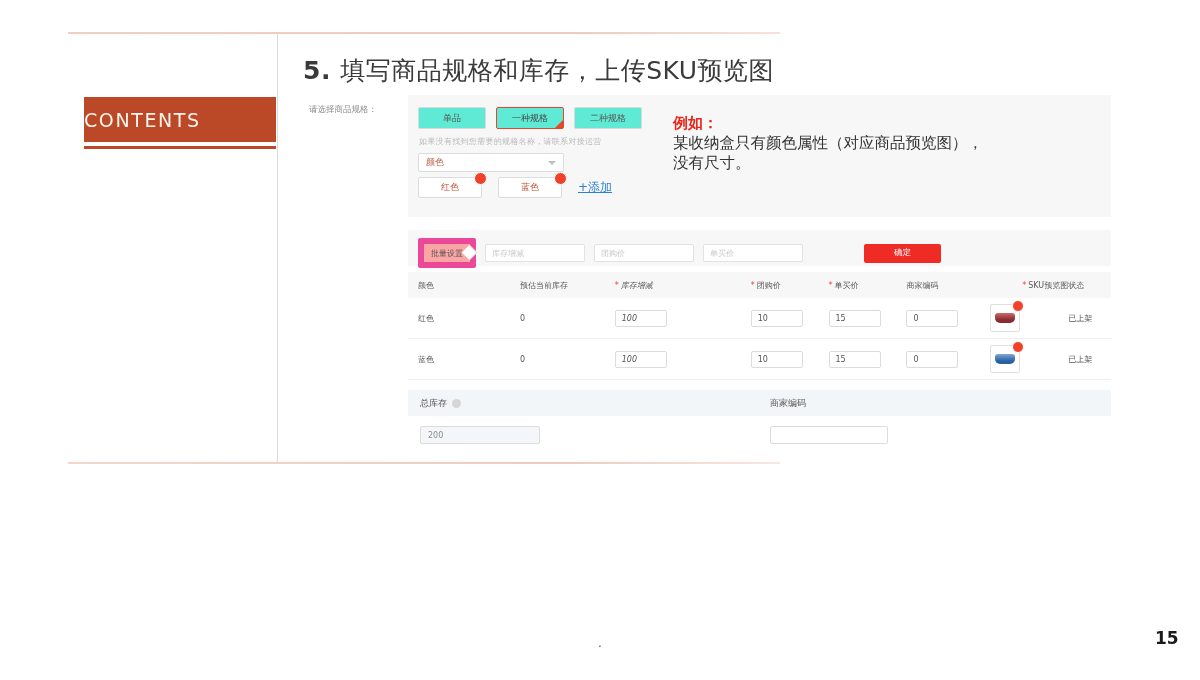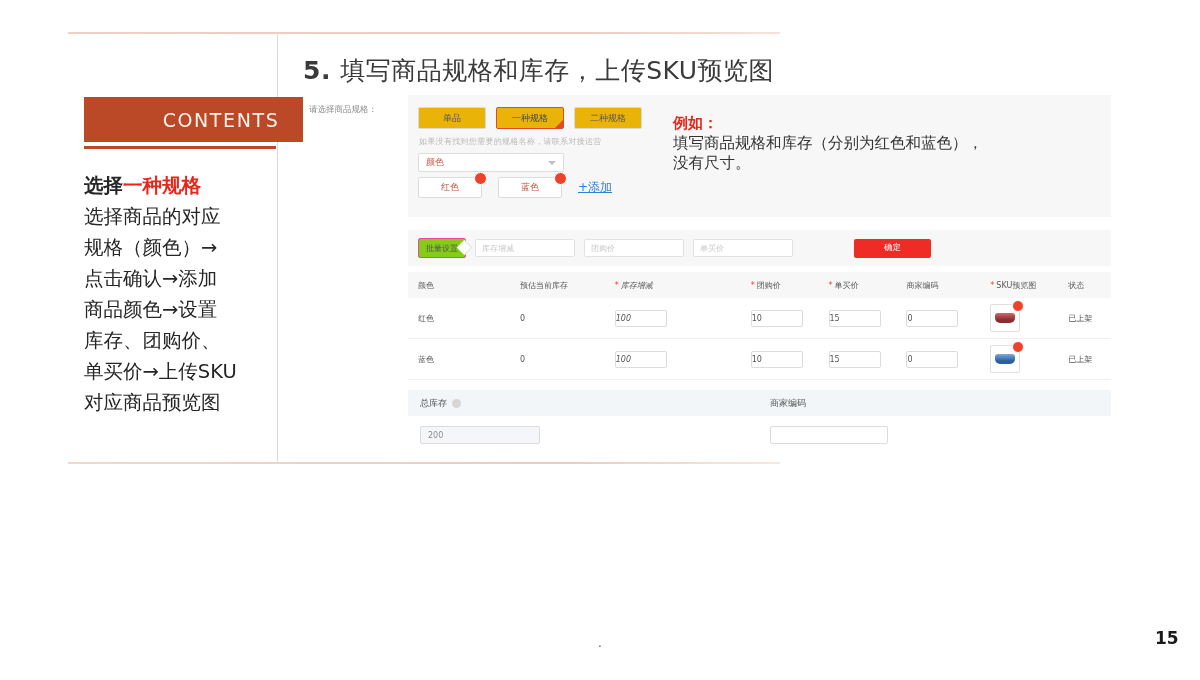--- a/index.html
+++ b/index.html
@@ -11,21 +11,21 @@
   
   #slide{position:absolute;left:0;top:0;width:1200px;height:680px;}
   .rule-top{position:absolute;left:68px;top:32px;width:712px;height:2px;
     background:linear-gradient(to right,#f0cfc4,#edcabe 70%,#f6e2da);}
   .rule-bottom{position:absolute;left:68px;top:462px;width:712px;height:2px;
     background:linear-gradient(to right,#f3d6cc,#eecbbf 70%,#f8e7e0);}
   .rule-vert{position:absolute;left:277px;top:34px;width:1px;height:428px;background:#dcdcdc;}
 
   
   .contents-box{position:absolute;left:84px;top:97px;width:192px;height:45px;
-    background:#bb4827;display:flex;align-items:center;justify-content:center;padding-left:41px;}
+    background:#bb4827;display:flex;align-items:center;justify-content:flex-start;}
   .contents-box span{color:#fdf4ec;font-size:19px;letter-spacing:1.6px;font-weight:500;}
   .contents-underline{position:absolute;left:84px;top:146px;width:192px;height:3px;background:#bb4827;}
 
   .toc{position:absolute;left:84px;top:170px;width:200px;}
   .toc-line{font-size:19.5px;line-height:31px;color:#262626;white-space:nowrap;}
   .toc-line .hl{color:#e8261b;font-weight:bold;}
   .toc-line.b{font-weight:bold;}
 
   
   .heading{position:absolute;left:303px;top:54px;font-size:25px;color:#3a3a3a;
@@ -34,21 +34,21 @@
 
   
   .shot{position:absolute;left:303px;top:95px;width:808px;height:360px;overflow:hidden;
     background:#ffffff;}
 
   .shot-label{position:absolute;left:6px;top:9px;font-size:8.5px;color:#8c8c8c;white-space:nowrap;}
 
   
   .spec-panel{position:absolute;left:105px;top:0px;width:800px;height:122px;background:#f7f7f7;}
   .spec-tabs{position:absolute;left:115px;top:12px;display:flex;gap:10px;}
-  .tabbtn{width:66px;height:20px;background:#eab308;border:1px solid #d9d9d9;border-radius:2px;
+  .tabbtn{width:66px;height:20px;background:#5eead4;border:1px solid #d9d9d9;border-radius:2px;
     font-size:9px;color:#555;display:flex;align-items:center;justify-content:center;position:relative;}
   .tabbtn.active{border:1px solid #e2492c;color:#444;}
   .tabbtn.active:after{content:"";position:absolute;right:0;bottom:0;
     border-left:8px solid transparent;border-bottom:8px solid #e2492c;}
   .spec-hint{position:absolute;left:116px;top:41px;font-size:8px;color:#b9b9b9;white-space:nowrap;
     letter-spacing:.3px;}
   .spec-select{position:absolute;left:115px;top:58px;width:146px;height:19px;background:#fff;
     border:1px solid #dcdcdc;border-radius:2px;font-size:9px;color:#bd5b46;
     display:flex;align-items:center;padding-left:7px;box-sizing:border-box;}
   .spec-select .caret{position:absolute;right:7px;top:7px;width:0;height:0;
@@ -61,21 +61,21 @@
   .addlink{font-size:12px;color:#2b7fd6;text-decoration:underline;white-space:nowrap;}
 
   
   .example{position:absolute;left:370px;top:18px;width:430px;line-height:20px;}
   .example .ttl{color:#e8261b;font-weight:bold;font-size:15px;}
   .example .body{color:#333;font-size:15.5px;white-space:nowrap;}
 
   
   .batch{position:absolute;left:105px;top:135px;width:800px;height:36px;background:#f7f7f7;}
   .batch-inner{position:absolute;left:10px;top:8px;display:flex;align-items:center;gap:9px;}
-  .batchtag{width:46px;height:18px;background:#84cc16;border:1px solid #ec4899;border-radius:2px;
+  .batchtag{width:46px;height:18px;background:#fca5a5;border:6px solid #ec4899;border-radius:2px;
     font-size:8px;color:#555;display:flex;align-items:center;justify-content:center;position:relative;}
   .batchtag:after{content:"";position:absolute;right:-5px;top:3px;width:10px;height:10px;
     background:#fff;border-right:1px solid #e2e2e2;border-top:1px solid #e2e2e2;transform:rotate(45deg);}
   .bfield{width:100px;height:18px;background:#fff;border:1px solid #e2e2e2;border-radius:2px;
     font-size:8px;color:#c9c9c9;display:flex;align-items:center;padding-left:6px;box-sizing:border-box;}
   .confirm{width:77px;height:19px;background:#ef2b26;border-radius:2px;color:#fff;font-size:8.5px;
     display:flex;align-items:center;justify-content:center;margin-left:52px;}
 
   
   .tbl{position:absolute;left:105px;top:177px;width:800px;}
@@ -83,25 +83,25 @@
   .thead div{font-size:8px;color:#595959;white-space:nowrap;}
   .req{color:#f0422a;font-size:8px;margin-right:2px;}
   .trow{display:flex;height:40px;align-items:center;background:#fff;border-bottom:1px solid #efefef;}
   .trow div{font-size:8px;color:#555;white-space:nowrap;}
   .c1{width:72px;padding-left:10px;box-sizing:border-box;}
   .c2{width:95px;margin-left:40px;}
   .c3{width:88px;font-style:italic;}
   .c4{width:78px;margin-left:48px;}
   .c5{width:78px;}
   .c6{width:84px;}
-  .c7{width:78px;}
+  .c7{width:78px;text-align:right;}
   .c8{width:70px;}
   .c9{width:70px;}
   .cellinput{width:52px;height:17px;border:1px solid #dcdcdc;border-radius:2px;background:#fff;
-    font-size:8px;color:#666;display:flex;align-items:center;box-sizing:border-box;}
+    font-size:8px;color:#666;display:flex;align-items:center;padding-left:6px;box-sizing:border-box;}
   .thumb{position:relative;width:28px;height:26px;border:1px solid #e0e0e0;border-radius:2px;background:#fff;
     display:flex;align-items:center;justify-content:center;}
   .thumb .del{position:absolute;right:-5px;top:-5px;width:10px;height:10px;border-radius:50%;
     background:#f0422a;border:1px solid #fff;}
   .prod{width:20px;height:10px;border-radius:3px 3px 5px 5px;}
   .prod.red{background:linear-gradient(180deg,#c96a6a 0%,#8c2a31 70%);}
   .prod.blue{background:linear-gradient(180deg,#7fa9d8 0%,#2a5fa0 70%);}
   .opl{color:#e2603a;display:flex;align-items:center;gap:2px;}
   .opl .arr{font-size:9px;}
 
@@ -130,30 +130,20 @@
 
   <div class="rule-top"></div>
   <div class="rule-bottom"></div>
   <div class="rule-vert"></div>
 
   <div class="contents-box">
     <span>CONTENTS</span>
   </div>
   <div class="contents-underline"></div>
 
-  <div class="toc">
-    <div class="toc-line b"><span>选择</span><span class="hl">一种规格</span></div>
-    <div class="toc-line">选择商品的对应</div>
-    <div class="toc-line">规格（颜色）→</div>
-    <div class="toc-line">点击确认→添加</div>
-    <div class="toc-line">商品颜色→设置</div>
-    <div class="toc-line">库存、团购价、</div>
-    <div class="toc-line">单买价→上传SKU</div>
-    <div class="toc-line">对应商品预览图</div>
-  </div>
 
   <div class="heading">
     <span>5.</span>
     <span class="thin">填写商品规格和库存，上传SKU预览图</span>
   </div>
 
   <div class="shot">
 
     <div class="shot-label">请选择商品规格：</div>
 
@@ -179,21 +169,21 @@
       </div>
       <div class="chip">
         <span>蓝色</span>
         <span class="del"></span>
       </div>
       <span class="addlink">+添加</span>
     </div>
 
     <div class="example">
       <div class="ttl">例如：</div>
-      <div class="body">填写商品规格和库存（分别为红色和蓝色），</div>
+      <div class="body">某收纳盒只有颜色属性（对应商品预览图），</div>
       <div class="body">没有尺寸。</div>
     </div>
 
     <div class="batch">
       <div class="batch-inner">
         <div class="batchtag">批量设置</div>
         <div class="bfield">库存增减</div>
         <div class="bfield">团购价</div>
         <div class="bfield">单买价</div>
         <div class="confirm">确定</div>

